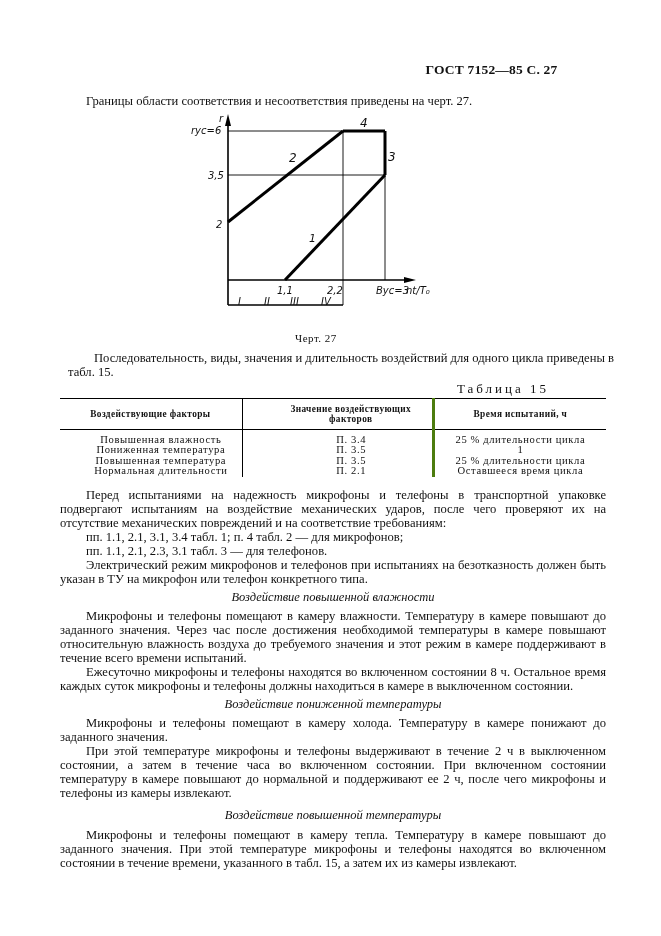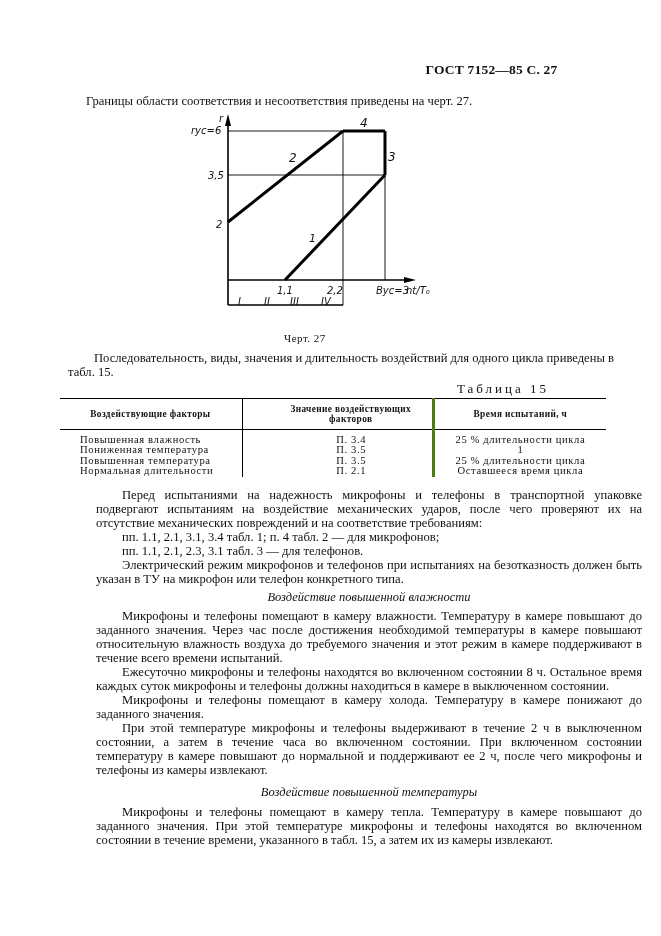--- a/index.html
+++ b/index.html
@@ -11,21 +11,21 @@
   .p { font-size: 12.6px; line-height: 14px; text-align: justify; }
   .indent { text-indent: 26px; }
   .italic-head { font-style: italic; font-size: 12.5px; text-align: center; }
   .caption { font-size: 11px; letter-spacing: 0.5px; }
   .table-label { font-size: 13px; letter-spacing: 3px; text-align: center; }
   table.t15 { position: absolute; left: 60px; top: 398px; width: 546px;
               border-collapse: collapse; font-size: 10.6px; }
   table.t15 th { font-weight: bold; font-size: 9.3px; letter-spacing: 0.4px;
                  height: 28px; border-top: 1.5px solid #000; border-bottom: 1.5px solid #000; }
   table.t15 td { padding: 0; line-height: 10.4px; letter-spacing: 0.6px; vertical-align: top; }
-  table.t15 .c1 { width: 166px; text-align: left; padding-left: 20px; }
+  table.t15 .c1 { width: 166px; text-align: center; padding-left: 20px; }
   table.t15 .c2 { width: 164px; text-align: center; border-left: 1px solid #000; padding-left: 28px; }
   table.t15 .c3 { width: 174px; text-align: center; border-left: 3px solid #4d7c0f; }
   table.t15 tr.first td { padding-top: 5px; }
   .chart { left: 190px; top: 110px; }
   .chart text { font-family: "DejaVu Sans", sans-serif; font-style: italic; fill: #111; }
 </style>
 </head>
 <body>
 
 <div class="abs header">ГОСТ 7152—85 С. 27</div>
@@ -63,21 +63,21 @@
   <text x="87" y="184" font-size="10">1,1</text>
   <text x="137" y="184" font-size="10">2,2</text>
   <text x="186" y="184" font-size="10">Bус=3</text>
   <text x="216" y="184" font-size="10">nt/T₀</text>
   <text x="48" y="195" font-size="10">I</text>
   <text x="74" y="195" font-size="10">II</text>
   <text x="100" y="195" font-size="10">III</text>
   <text x="131" y="195" font-size="10">IV</text>
 </svg>
 
-<div class="abs caption" style="left:284px; top:332px;">Черт. 27</div>
+<div class="abs caption" style="left:295px; top:332px;">Черт. 27</div>
 
 <div class="abs p indent" style="left:68px; top:351px; width:546px;">Последовательность, виды, значения и длительность воздействий для одного цикла приведены в табл. 15.</div>
 
 <div class="abs table-label" style="left:400px; top:381px; width:206px;">Таблица 15</div>
 
 <table class="t15">
   <thead>
     <tr>
       <th class="c1" style="text-align:center;padding-left:0;">Воздействующие факторы</th>
       <th class="c2">Значение воздействующих факторов</th>
@@ -101,25 +101,26 @@
       <td class="c3">25 % длительности цикла</td>
     </tr>
     <tr>
       <td class="c1">Нормальная длительности</td>
       <td class="c2">П. 2.1</td>
       <td class="c3">Оставшееся время цикла</td>
     </tr>
   </tbody>
 </table>
 
-<div class="abs" style="left:60px; top:488px; width:546px;margin-left:36px;">
+<div class="abs" style="left:60px; top:488px; width:546px;">
   <div class="p indent">Перед испытаниями на надежность микрофоны и телефоны в транспортной упаковке подвергают испытаниям на воздействие механических ударов, после чего проверяют их на отсутствие механических повреждений и на соответствие требованиям:</div>
   <div class="p" style="padding-left:26px;">пп. 1.1, 2.1, 3.1, 3.4 табл. 1; п. 4 табл. 2 — для микрофонов;</div>
   <div class="p" style="padding-left:26px;">пп. 1.1, 2.1, 2.3, 3.1 табл. 3 — для телефонов.</div>
   <div class="p indent">Электрический режим микрофонов и телефонов при испытаниях на безотказность должен быть указан в ТУ на микрофон или телефон конкретного типа.</div>
   <div class="italic-head" style="margin-top:4px; margin-bottom:4px;">Воздействие повышенной влажности</div>
   <div class="p indent">Микрофоны и телефоны помещают в камеру влажности. Температуру в камере повышают до заданного значения. Через час после достижения необходимой температуры в камере повышают относительную влажность воздуха до требуемого значения и этот режим в камере поддерживают в течение всего времени испытаний.</div>
   <div class="p indent">Ежесуточно микрофоны и телефоны находятся во включенном состоянии 8 ч. Остальное время каждых суток микрофоны и телефоны должны находиться в камере в выключенном состоянии.</div>
+  <div class="italic-head" style="margin-top:4px; margin-bottom:4px;">Воздействие пониженной температуры</div>
   <div class="p indent">Микрофоны и телефоны помещают в камеру холода. Температуру в камере понижают до заданного значения.</div>
   <div class="p indent">При этой температуре микрофоны и телефоны выдерживают в течение 2 ч в выключенном состоянии, а затем в течение часа во включенном состоянии. При включенном состоянии температуру в камере повышают до нормальной и поддерживают ее 2 ч, после чего микрофоны и телефоны из камеры извлекают.</div>
   <div class="italic-head" style="margin-top:8px; margin-bottom:5px;">Воздействие повышенной температуры</div>
   <div class="p indent">Микрофоны и телефоны помещают в камеру тепла. Температуру в камере повышают до заданного значения. При этой температуре микрофоны и телефоны находятся во включенном состоянии в течение времени, указанного в табл. 15, а затем их из камеры извлекают.</div>
 </div>
 
 </body></html>

